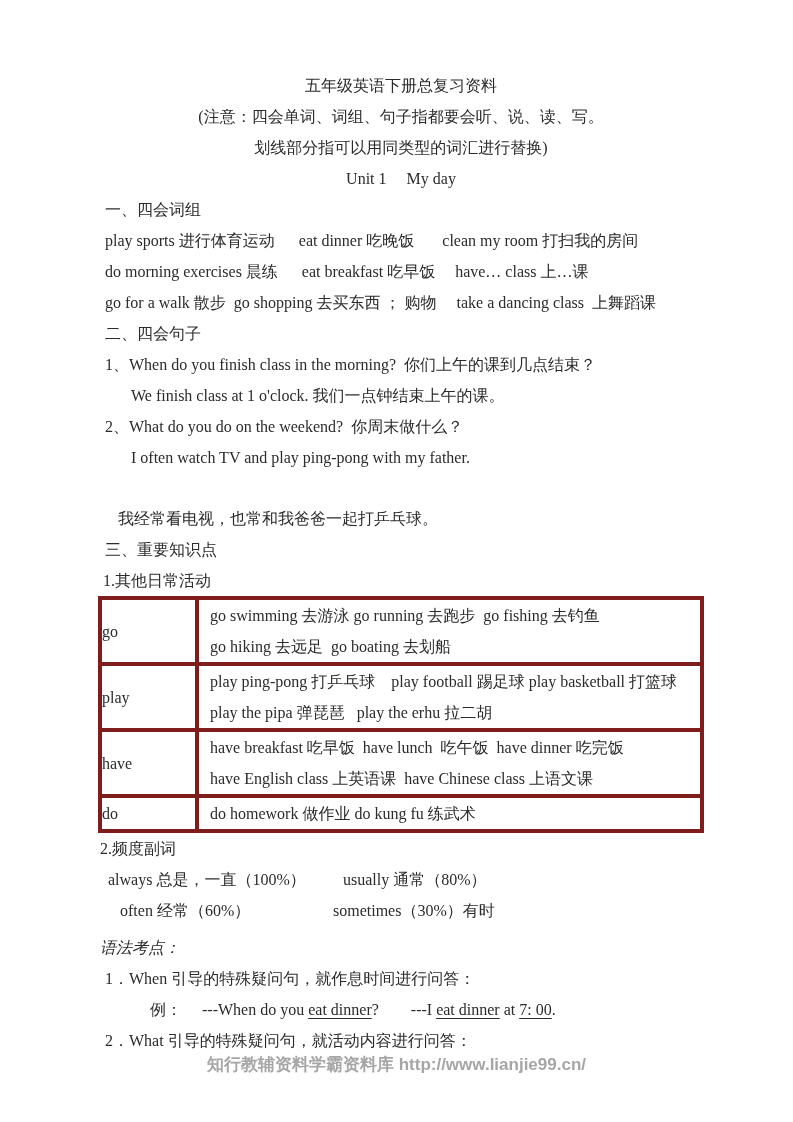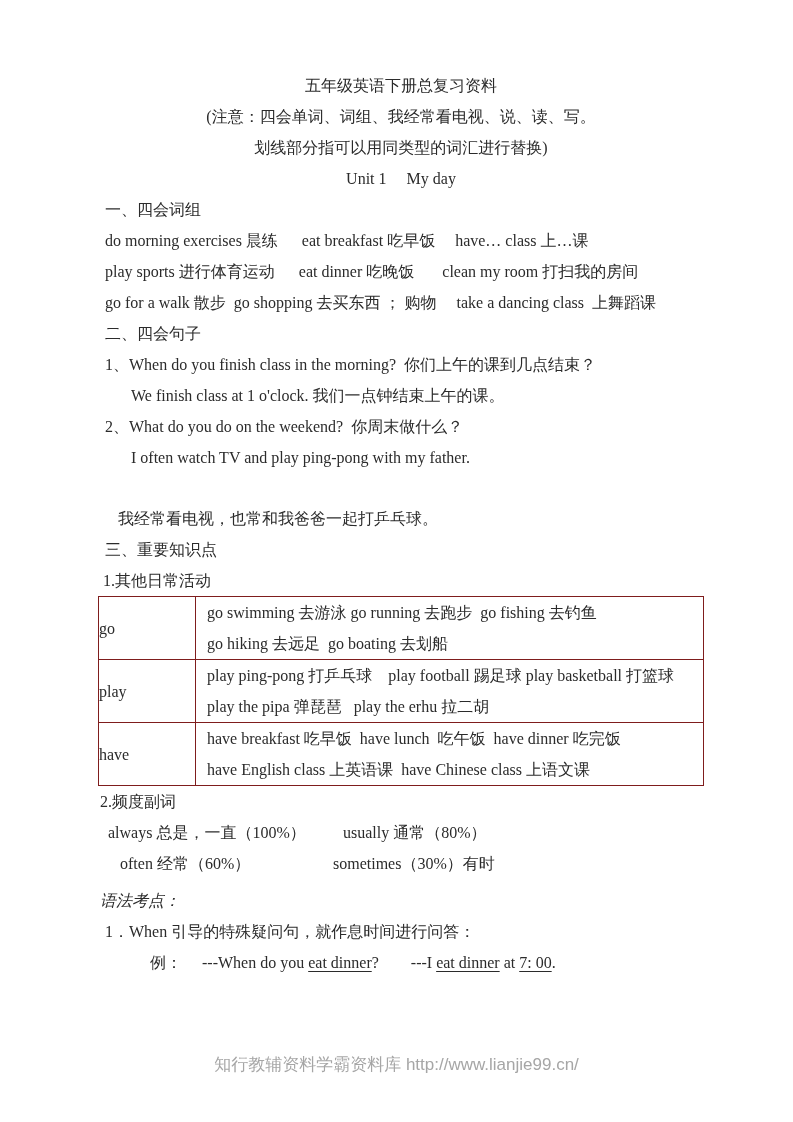--- a/index.html
+++ b/index.html
@@ -18,51 +18,52 @@
   .ln { line-height:31px; white-space:pre-wrap; padding-left:7px; }
   .center { text-align:center; padding-left:0; }
   .ind-a1 { margin-left:26px; }
   .ind-zh { margin-left:13px;margin-top:30px; }
   .ind-pattern { margin-left:35px; }
   .ind-example { margin-left:45px; }
   .tweak-l2 { margin-left:-2px; }
   .tweak-l5 { margin-left:-5px; }
   .gap-top { margin-top:6px;font-style:italic; }
   table.kt { border-collapse:collapse; width:606px; table-layout:fixed; }
-  table.kt td { border:1px solid #7f1d1d; vertical-align:middle; }
+  table.kt td { border:4px solid #7f1d1d; vertical-align:middle; }
   table.kt td.verb { width:97px; text-align:left; line-height:31px; }
   table.kt td.items { padding:0 4px 0 11px; }
   .cl { line-height:31px; white-space:pre-wrap; }
   .cl:empty { display:none; }
   .freq-a1 { display:inline-block; width:235px; margin-left:3px; }
   .freq-a2 { display:inline-block; width:213px; margin-left:15px; }
   .u { text-decoration:underline; text-underline-offset:3px; }
   .footer {
     position:absolute; left:0; top:1053px; width:793px;
     text-align:center;
     font-family:"Liberation Sans","DejaVu Sans",sans-serif;
     font-size:17px;
     color:#a6a6a6;
     line-height:24px;
+    font-weight:bold;
   }
 </style>
 </head>
 <body>
 
 <div class="page">
   <div class="content">
 
     <div class="ln center">五年级英语下册总复习资料</div>
-    <div class="ln center">(注意：四会单词、词组、我经常看电视、说、读、写。</div>
+    <div class="ln center">(注意：四会单词、词组、句子指都要会听、说、读、写。</div>
     <div class="ln center">划线部分指可以用同类型的词汇进行替换)</div>
     <div class="ln center">Unit 1　 My day</div>
 
     <div class="ln">一、四会词组</div>
+    <div class="ln">play sports 进行体育运动      eat dinner 吃晚饭       clean my room 打扫我的房间</div>
     <div class="ln">do morning exercises 晨练      eat breakfast 吃早饭     have… class 上…课</div>
-    <div class="ln">play sports 进行体育运动      eat dinner 吃晚饭       clean my room 打扫我的房间</div>
     <div class="ln">go for a walk 散步  go shopping 去买东西 ； 购物     take a dancing class  上舞蹈课</div>
 
     <div class="ln">二、四会句子</div>
     <div class="ln">1、When do you finish class in the morning?  你们上午的课到几点结束？</div>
     <div class="ln ind-a1">We finish class at 1 o'clock. 我们一点钟结束上午的课。</div>
     <div class="ln">2、What do you do on the weekend?  你周末做什么？</div>
     <div class="ln ind-a1">I often watch TV and play ping-pong with my father.</div>
     <div class="ln ind-zh">我经常看电视，也常和我爸爸一起打乒乓球。</div>
 
     <div class="ln">三、重要知识点</div>
@@ -84,27 +85,34 @@
               <div class="cl">play the pipa 弹琵琶   play the erhu 拉二胡</div>
             </td>
         </tr>
         <tr>
           <td class="verb">have</td>
           <td class="items">
               <div class="cl">have breakfast 吃早饭  have lunch  吃午饭  have dinner 吃完饭</div>
               <div class="cl">have English class 上英语课  have Chinese class 上语文课</div>
             </td>
         </tr>
+        <tr>
+          <td class="verb">do</td>
+          <td class="items">
+              <div class="cl">do homework 做作业 do kung fu 练武术</div>
+            </td>
+        </tr>
       </tbody>
     </table>
 
     <div class="ln tweak-l5">2.频度副词</div>
     <div class="ln"><span class="freq-a1">always 总是，一直（100%）</span><span>usually 通常（80%）</span></div>
     <div class="ln"><span class="freq-a2">often 经常（60%）</span><span>sometimes（30%）有时</span></div>
 
     <div class="ln tweak-l5 gap-top">语法考点：</div>
     <div class="ln">1．When 引导的特殊疑问句，就作息时间进行问答：</div>
     <div class="ln ind-example"><span>例：     ---When do you </span><span class="u">eat dinner</span><span>?        ---I </span><span class="u">eat dinner</span><span> at </span><span class="u">7: 00</span><span>.</span></div>
+    <div class="ln">2．What 引导的特殊疑问句，就活动内容进行问答：</div>
 
   </div>
 
   <div class="footer">知行教辅资料学霸资料库 http://www.lianjie99.cn/</div>
 </div>
 
 </body></html>

